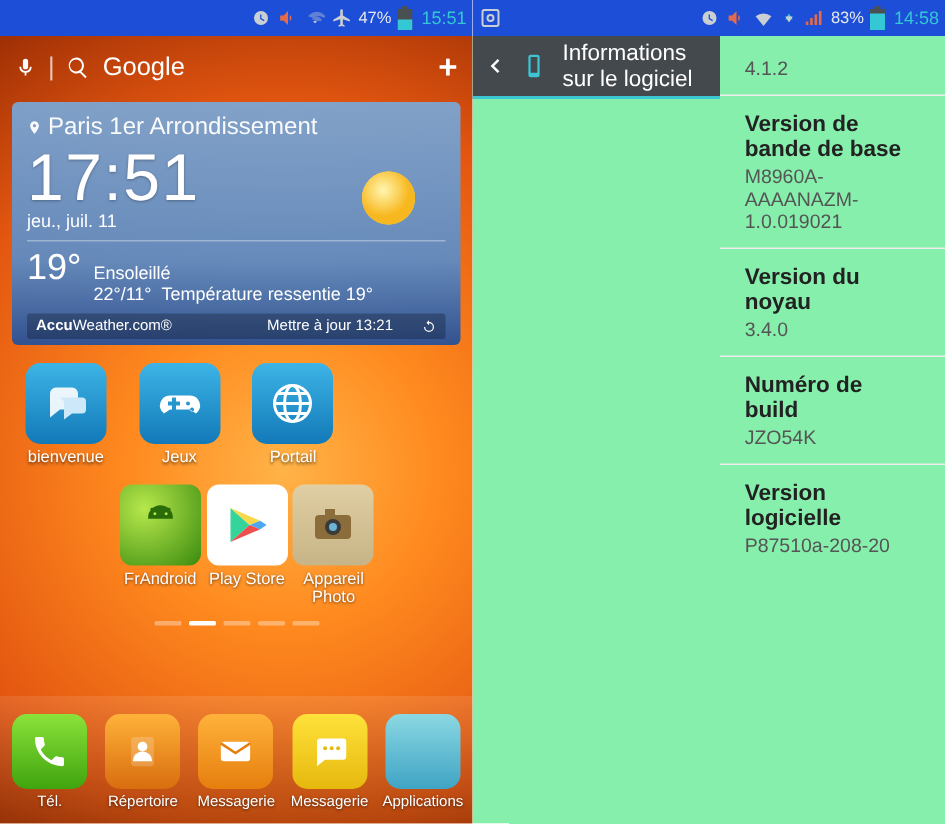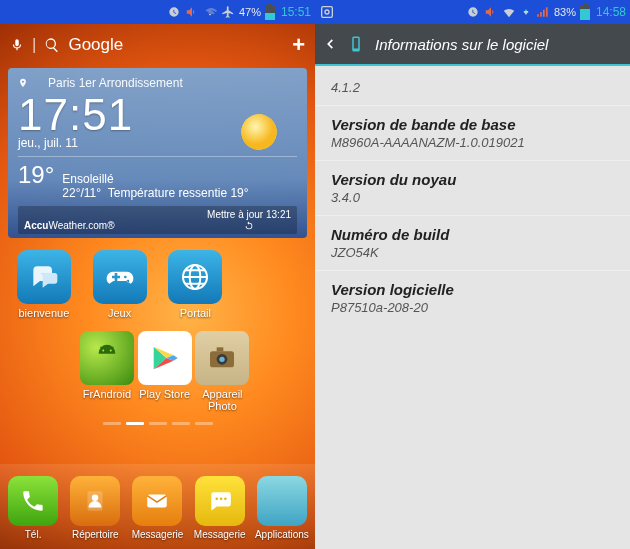--- a/index.html
+++ b/index.html
@@ -24,31 +24,31 @@
   .search-add { margin-left: auto; font-size: 22px; font-weight: bold; }
   
   .weather {
     margin: 2px 8px 8px;
     border-radius: 4px;
     background: linear-gradient(180deg, rgba(120,170,220,.9), rgba(90,140,200,.92) 65%, rgba(40,80,150,.95));
     color: #fff;
     padding: 8px 10px 4px;
     position: relative;
   }
-  .weather .loc { font-size: 12px; opacity: .95; display: flex; align-items: center; gap: 20px; }
+  .weather .loc { font-size: 16px; opacity: .95; display: flex; align-items: center; gap: 4px; }
   .weather .time-row { display: flex; align-items: center; }
   .weather .big-time { font-size: 44px; font-weight: 300; letter-spacing: 1px; text-shadow: 0 1px 2px rgba(0,0,0,.3); }
   .weather .date { font-size: 12px; margin-top: -4px; }
   .weather .sun { position: absolute; right: 14px; top: 30px; }
   .weather .divider { height: 1px; background: rgba(255,255,255,.35); margin: 6px 0 4px; }
   .weather .temp-row { display: flex; align-items: baseline; gap: 8px; font-size: 12px; }
   .weather .temp { font-size: 24px; font-weight: 300; }
   .weather .footer { display: flex; align-items: flex-end; justify-content: space-between; font-size: 10px; margin-top: 6px; background: rgba(0,0,0,.25); padding: 3px 6px; border-radius: 2px; }
   .weather .footer .brand b { color: #fff; }
-  .weather .footer .update { display: flex; align-items: center; gap: 1px; flex-direction: column; }
+  .weather .footer .update { display: flex; align-items: center; gap: 19px; }
   
   .app-grid { display: grid; grid-template-columns: repeat(4, 1fr); gap: 4px 0; padding: 4px 6px 0; }
   .app { display: flex; flex-direction: column; align-items: center; color: #fff; font-size: 11px; text-shadow: 0 1px 2px rgba(0,0,0,.6); gap: 3px; }
   .app .tile { width: 54px; height: 54px; border-radius: 10px; display: flex; align-items: center; justify-content: center; }
   .tile-blue { background: linear-gradient(180deg,#3db4e6,#1279b8); }
   .tile-green { background: radial-gradient(circle at 30% 30%, #b7e84c, #3a8a0e); border-radius: 50%; }
   .tile-white { background: #fff; }
   .tile-cam { background: linear-gradient(180deg,#e0cfa4,#c7b486); }
   .app-grid.row2 { margin-top: 8px; padding-left: 78px;}
   .app-grid.row2 .app .tile { border-radius: 8px; }
@@ -60,21 +60,21 @@
   .dock { margin-top: auto; height: 85px; background: linear-gradient(180deg, rgba(255,255,255,.1), rgba(0,0,0,.2)); display: grid; grid-template-columns: repeat(5,1fr); align-items: center; padding: 4px 2px 2px; }
   .dock .app .tile { width: 50px; height: 50px; border-radius: 10px; }
   .dock .app { font-size: 10px; }
   .t-phone { background: linear-gradient(180deg,#8be23a,#3fa40e); }
   .t-contact { background: linear-gradient(180deg,#ffb23a,#e67e0e); }
   .t-msg { background: linear-gradient(180deg,#ffe23a,#e6b80e); }
   .t-apps { background: linear-gradient(180deg,#8bd8e2,#3fa4c4); display:grid; grid-template-columns:repeat(2,1fr); gap:4px; padding:9px;}
   .t-apps i{background:#fff;border-radius:3px;}
   .t-rep { background: linear-gradient(180deg,#ffb23a,#d86d0e); }
   
-  .settings { background: #e5e5e5; height: calc(100% - 24px); display: flex; flex-direction: column; font-style: italic; }
+  .settings { background: #86efac; height: calc(100% - 24px); display: flex; flex-direction: row; }
   .settings-header {
     height: 42px; background: #44494d; color: #fff; display: flex; align-items: center; padding: 0 8px; gap: 10px;
     border-bottom: 2px solid #3cc6d4; font-size: 15px;
   }
   .settings-header .back { font-size: 18px; }
   .settings-list { padding: 4px 0; }
   .settings-item { padding: 10px 16px 10px; border-bottom: 1px solid #eee; }
   .settings-item:last-child { border-bottom: none; }
   .settings-item .k { font-size: 15px; color: #222; font-weight: bold; margin-bottom: 2px; }
   .settings-item .v { font-size: 13px; color: #555; }

